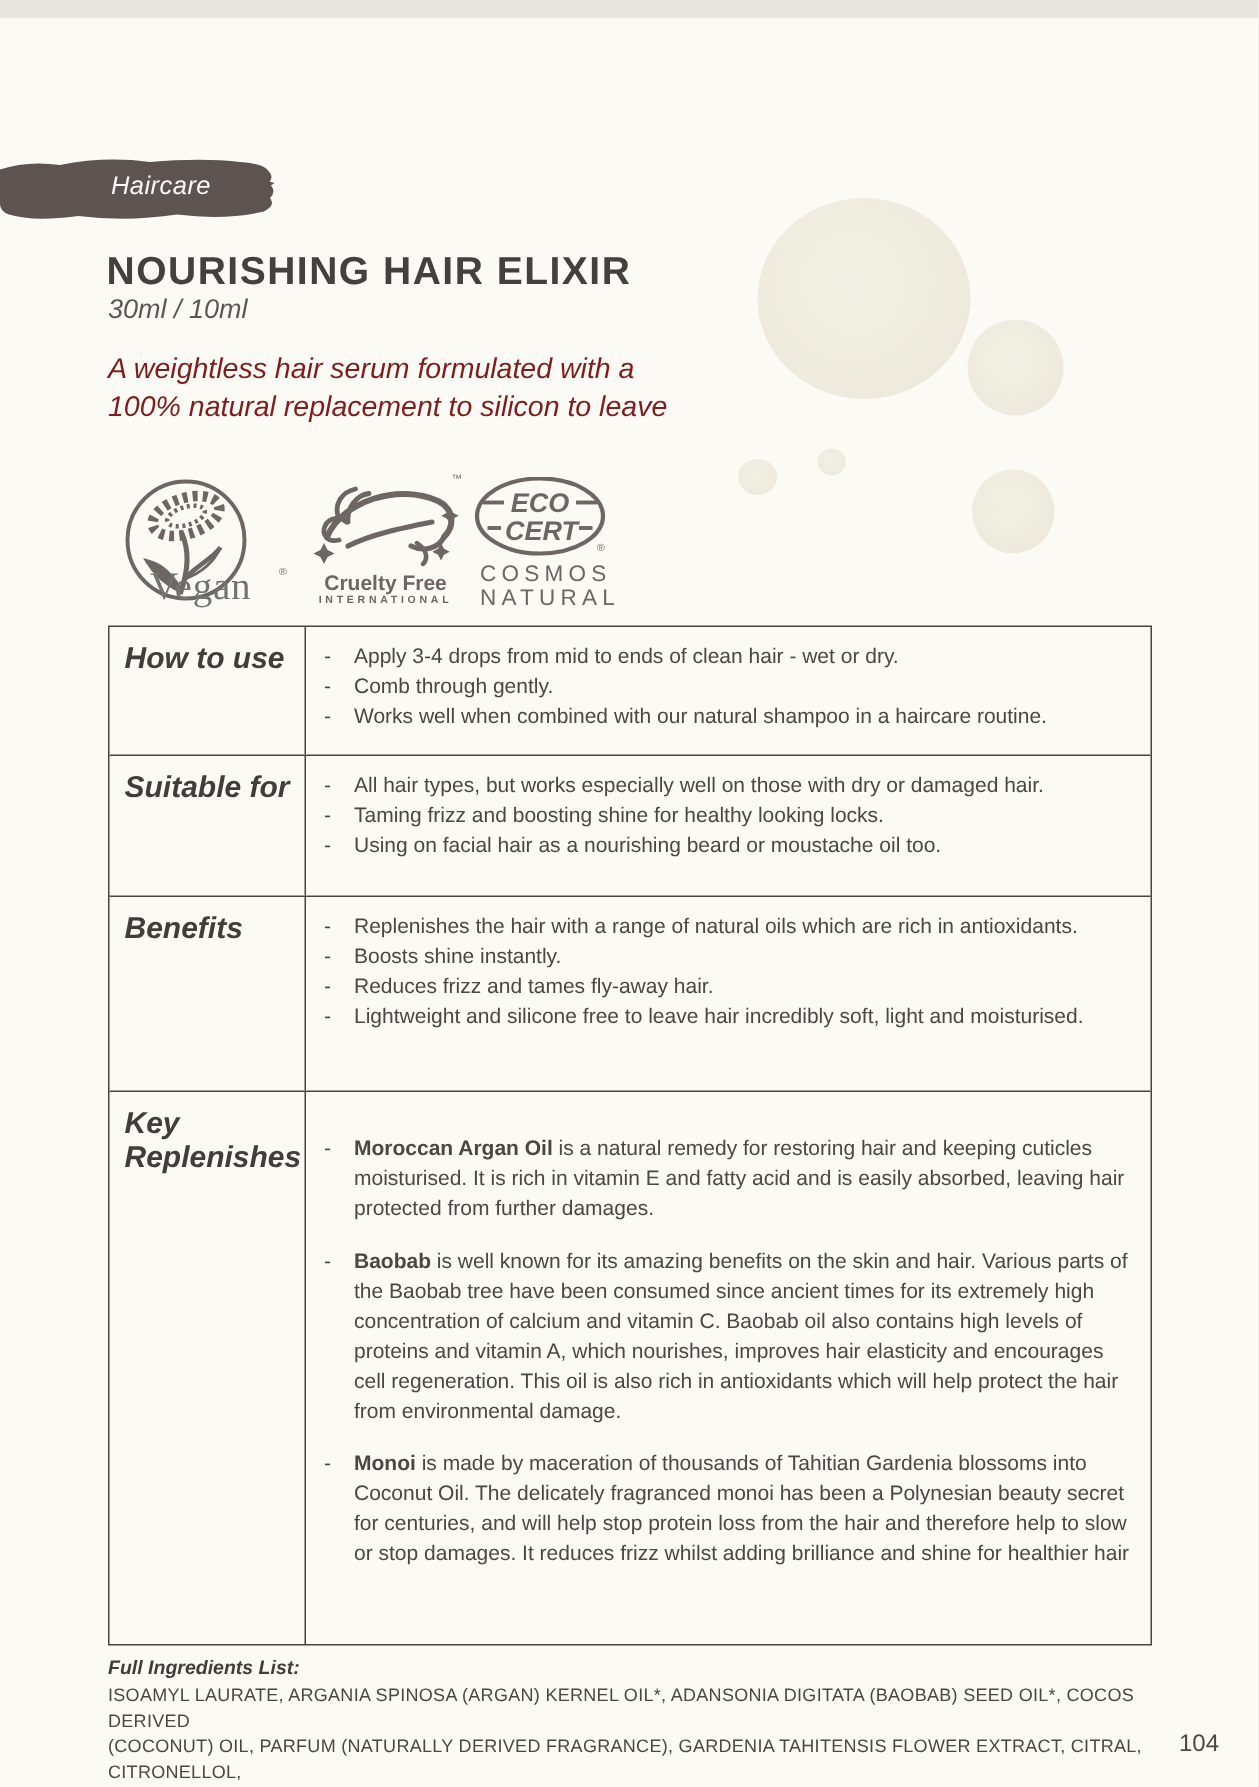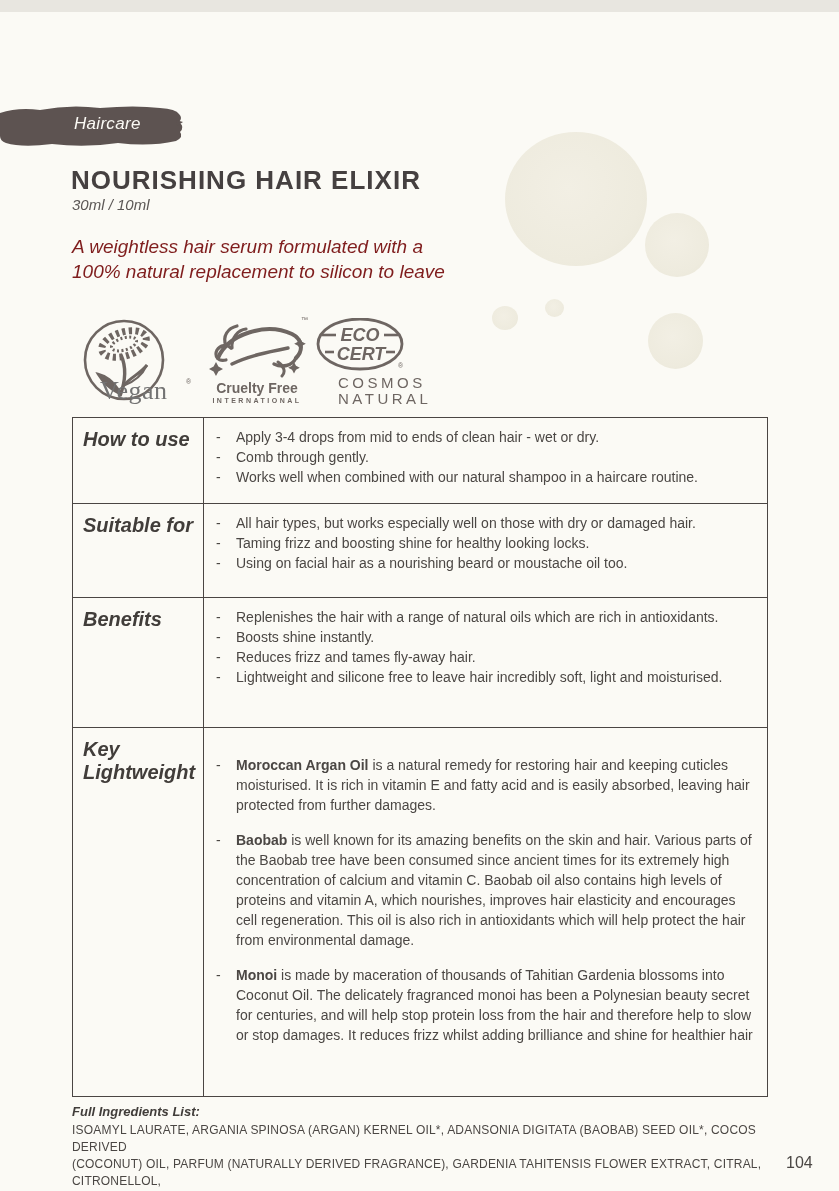--- a/index.html
+++ b/index.html
@@ -26,21 +26,21 @@
     position:absolute; left:74px; top:10px; width:80px;
     color:#fbfaf5; font-size:17px; font-style:italic; letter-spacing:0.3px;
   }
   
   .title {
     position:absolute; left:71px; top:153px;
     font-size:26px; font-weight:bold; letter-spacing:1px; color:#454040;
   }
   .volume {
     position:absolute; left:72px; top:184px;
-    font-size:15px; font-style:italic; color:#5b5755;
+    font-size:18px; font-style:italic; color:#5b5755;
   }
   .description {
     position:absolute; left:72px; top:222px; width:420px;
     font-size:19px; font-style:italic; line-height:25px; color:#7f1d1d;
   }
   
   .badges { position:absolute; left:68px; top:306px; height:92px; }
   .badge { position:absolute; top:0; }
   .badge-vegan { left:0; width:126px; height:92px; }
   .badge-cf    { left:136px; width:106px; height:92px; }
@@ -54,21 +54,21 @@
   .cf-label {
     position:absolute; left:0; top:62px; width:100%; text-align:center;
     font-size:14px; font-weight:bold; color:#6e6662;
   }
   .cf-sublabel {
     position:absolute; left:0; top:79px; width:100%; text-align:center;
     font-size:7px; font-weight:bold; letter-spacing:2.5px; color:#6e6662;
   }
   .cf-tm { position:absolute; right:2px; top:-2px; font-size:7px; color:#6e6662; }
   .eco-sub1, .eco-sub2 {
-    position:absolute; left:24px; font-size:15px; letter-spacing:3.5px; color:#6e6662;
+    position:absolute; left:6px; font-size:15px; letter-spacing:3.5px; color:#6e6662;
   }
   .eco-sub1 { top:56px; }
   .eco-sub2 { top:72px; }
   .eco-reg { position:absolute; left:84px; top:44px; font-size:7px; color:#6e6662; }
   
   .info-table {
     position:absolute; left:72px; top:405px; width:696px;
     border:1px solid #4a4543; background:transparent;
   }
   .trow { display:flex; border-bottom:1px solid #4a4543; }
@@ -232,21 +232,21 @@
             <span class="dash">-</span>
             <span class="btext">Reduces frizz and tames fly-away hair.</span>
           </div>
           <div class="bullet">
             <span class="dash">-</span>
             <span class="btext">Lightweight and silicone free to leave hair incredibly soft, light and moisturised.</span>
           </div>
         </div>
       </div>
       <div class="trow r3">
-        <div class="tlabel">Key Lightweight</div>
+        <div class="tlabel">Key Replenishes</div>
         <div class="tcontent ing-content">
           <div class="ing-item">
             <span class="dash">-</span>
             <span class="itext"><span class="ing-name">Moroccan Argan Oil</span> <span class="ing-desc">is a natural remedy for restoring hair and keeping cuticles moisturised. It is rich in vitamin E and fatty acid and is easily absorbed, leaving hair protected from further damages.</span></span>
           </div>
           <div class="ing-item">
             <span class="dash">-</span>
             <span class="itext"><span class="ing-name">Baobab</span> <span class="ing-desc">is well known for its amazing benefits on the skin and hair. Various parts of the Baobab tree have been consumed since ancient times for its extremely high concentration of calcium and vitamin C. Baobab oil also contains high levels of proteins and vitamin A, which nourishes, improves hair elasticity and encourages cell regeneration. This oil is also rich in antioxidants which will help protect the hair from environmental damage.</span></span>
           </div>
           <div class="ing-item">

